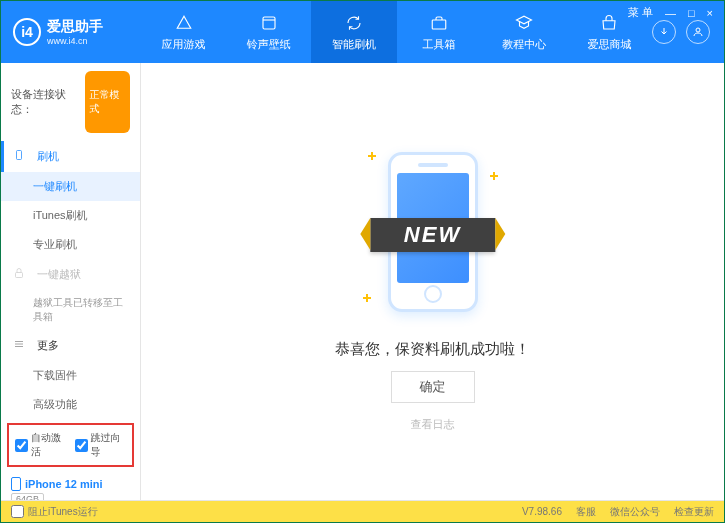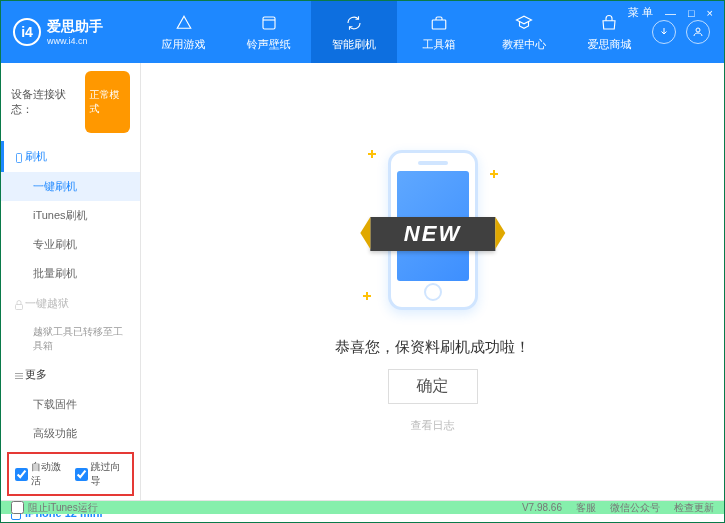--- a/index.html
+++ b/index.html
@@ -16,21 +16,21 @@
 .nav-icon svg{width:18px;height:18px;fill:none;stroke:#fff;stroke-width:1.5}
 .titlebar{position:absolute;right:8px;top:4px;display:flex;gap:6px;align-items:center}
 .titlebar span{font-size:11px;cursor:pointer;padding:0 3px}
 .header-right{display:flex;align-items:center;gap:10px;padding-right:14px}
 .hr-icon{width:24px;height:24px;border:1.5px solid rgba(255,255,255,0.7);border-radius:50%;display:flex;align-items:center;justify-content:center;cursor:pointer}
 .hr-icon svg{width:12px;height:12px;stroke:#fff;fill:none;stroke-width:2}
 .body{display:flex;height:calc(100% - 62px - 22px)}
 .sidebar{width:140px;border-right:1px solid #e5e5e5;display:flex;flex-direction:column;font-size:11px;color:#555}
 .status-row{padding:8px 10px;display:flex;align-items:center;gap:4px}
 .status-badge{background:#ff9800;color:#fff;padding:17px 4px;border-radius:6px;font-size:10px}
-.section{padding:8px 12px;display:flex;align-items:flex-end;gap:0;color:#333;cursor:pointer}
+.section{padding:8px 12px;display:flex;align-items:flex-start;gap:12px;color:#333;cursor:pointer}
 .section-active{color:#1e88ff;border-left:3px solid #1e88ff;padding-left:9px}
 .sub-item{padding:7px 12px 7px 32px;cursor:pointer;color:#666}
 .sub-item.active{background:#e8f2ff;color:#1e88ff}
 .note{padding:6px 12px 6px 32px;color:#999;font-size:10px;line-height:1.4}
 .checkboxes{border:2px solid #e53935;margin:4px 6px;padding:6px;display:flex;gap:8px;font-size:10px}
 .cb{display:flex;align-items:center;gap:3px;cursor:pointer}
 .cb input{accent-color:#1e88ff}
 .device{padding:6px 10px;cursor:pointer}
 .device-name{color:#1e88ff;font-size:11px;font-weight:bold;display:flex;align-items:center;gap:4px}
 .device-cap{display:inline-block;border:1px solid #ccc;padding:0 4px;font-size:9px;color:#888;margin-top:2px;border-radius:2px}
@@ -42,23 +42,23 @@
 .phone-screen{position:absolute;top:18px;left:6px;right:6px;bottom:26px;background:linear-gradient(135deg,#5fa8ff,#3d8fff);border-radius:3px}
 .ribbon{position:absolute;background:#404040;color:#fff;font-weight:700;font-size:22px;font-style:italic;padding:4px 34px;letter-spacing:2px;top:52%;left:50%;transform:translate(-50%,-50%);box-shadow:0 2px 4px rgba(0,0,0,0.2)}
 .ribbon::before,.ribbon::after{content:"";position:absolute;top:0;width:0;height:0;border-top:16px solid transparent;border-bottom:16px solid transparent}
 .ribbon::before{left:-10px;border-right:10px solid #e0a800}
 .ribbon::after{right:-10px;border-left:10px solid #e0a800}
 .sparkle{position:absolute;width:8px;height:8px}
 .sparkle::before,.sparkle::after{content:"";position:absolute;background:#ffc107}
 .sparkle::before{width:8px;height:2px;top:3px}
 .sparkle::after{width:2px;height:8px;left:3px}
 .success-text{font-size:15px;color:#333;margin-top:18px}
-.confirm-btn{margin-top:12px;padding:6px 28px;border:1px solid #ddd;background:#fff;cursor:pointer;font-size:16px;color:#555}
+.confirm-btn{margin-top:12px;padding:6px 28px;border:1px solid #ddd;background:#fff;cursor:pointer;font-size:13px;color:#555}
 .log-link{margin-top:14px;font-size:11px;color:#bbb;cursor:pointer}
-.footer{position:absolute;bottom:8px;left:0;right:0;height:14px;border-top:1px solid #e5e5e5;display:flex;align-items:center;padding:0 10px;font-size:10px;color:#777;background:#86efac}
+.footer{position:absolute;bottom:0;left:0;right:0;height:22px;border-top:1px solid #e5e5e5;display:flex;align-items:center;padding:0 10px;font-size:10px;color:#777;background:#fde047}
 .footer-left{display:flex;align-items:center;gap:4px}
 .footer-right{margin-left:auto;display:flex;gap:14px;align-items:center}
 .sec-icon{width:12px;height:12px;stroke:#888;fill:none;stroke-width:1.5}
 .phone-mini{width:10px;height:14px;border:1.5px solid #1e88ff;border-radius:2px;display:inline-block}
 </style>
 </head>
 <body>
 
 <div class="header">
   <div class="titlebar">
@@ -152,21 +152,20 @@
     </div>
     <div class="section section-active">
       <svg class="sec-icon" viewBox="0 0 24 24" style="stroke:#1e88ff">
           <rect x="7" y="3" width="10" height="18" rx="2"></rect>
         </svg>
       <span>刷机</span>
     </div>
     <div class="sub-item active">一键刷机</div>
     <div class="sub-item">iTunes刷机</div>
     <div class="sub-item">专业刷机</div>
-    <div class="sub-item">批量刷机</div>
     <div class="section" style="color:#bbb">
       <svg class="sec-icon" viewBox="0 0 24 24" style="stroke:#ccc">
           <rect x="5" y="11" width="14" height="10" rx="2"></rect>
           <path d="M8 11V7a4 4 0 0 1 8 0v4"></path>
         </svg>
       <span>一键越狱</span>
     </div>
     <div class="note">越狱工具已转移至工具箱</div>
     <div class="section">
       <svg class="sec-icon" viewBox="0 0 24 24">

